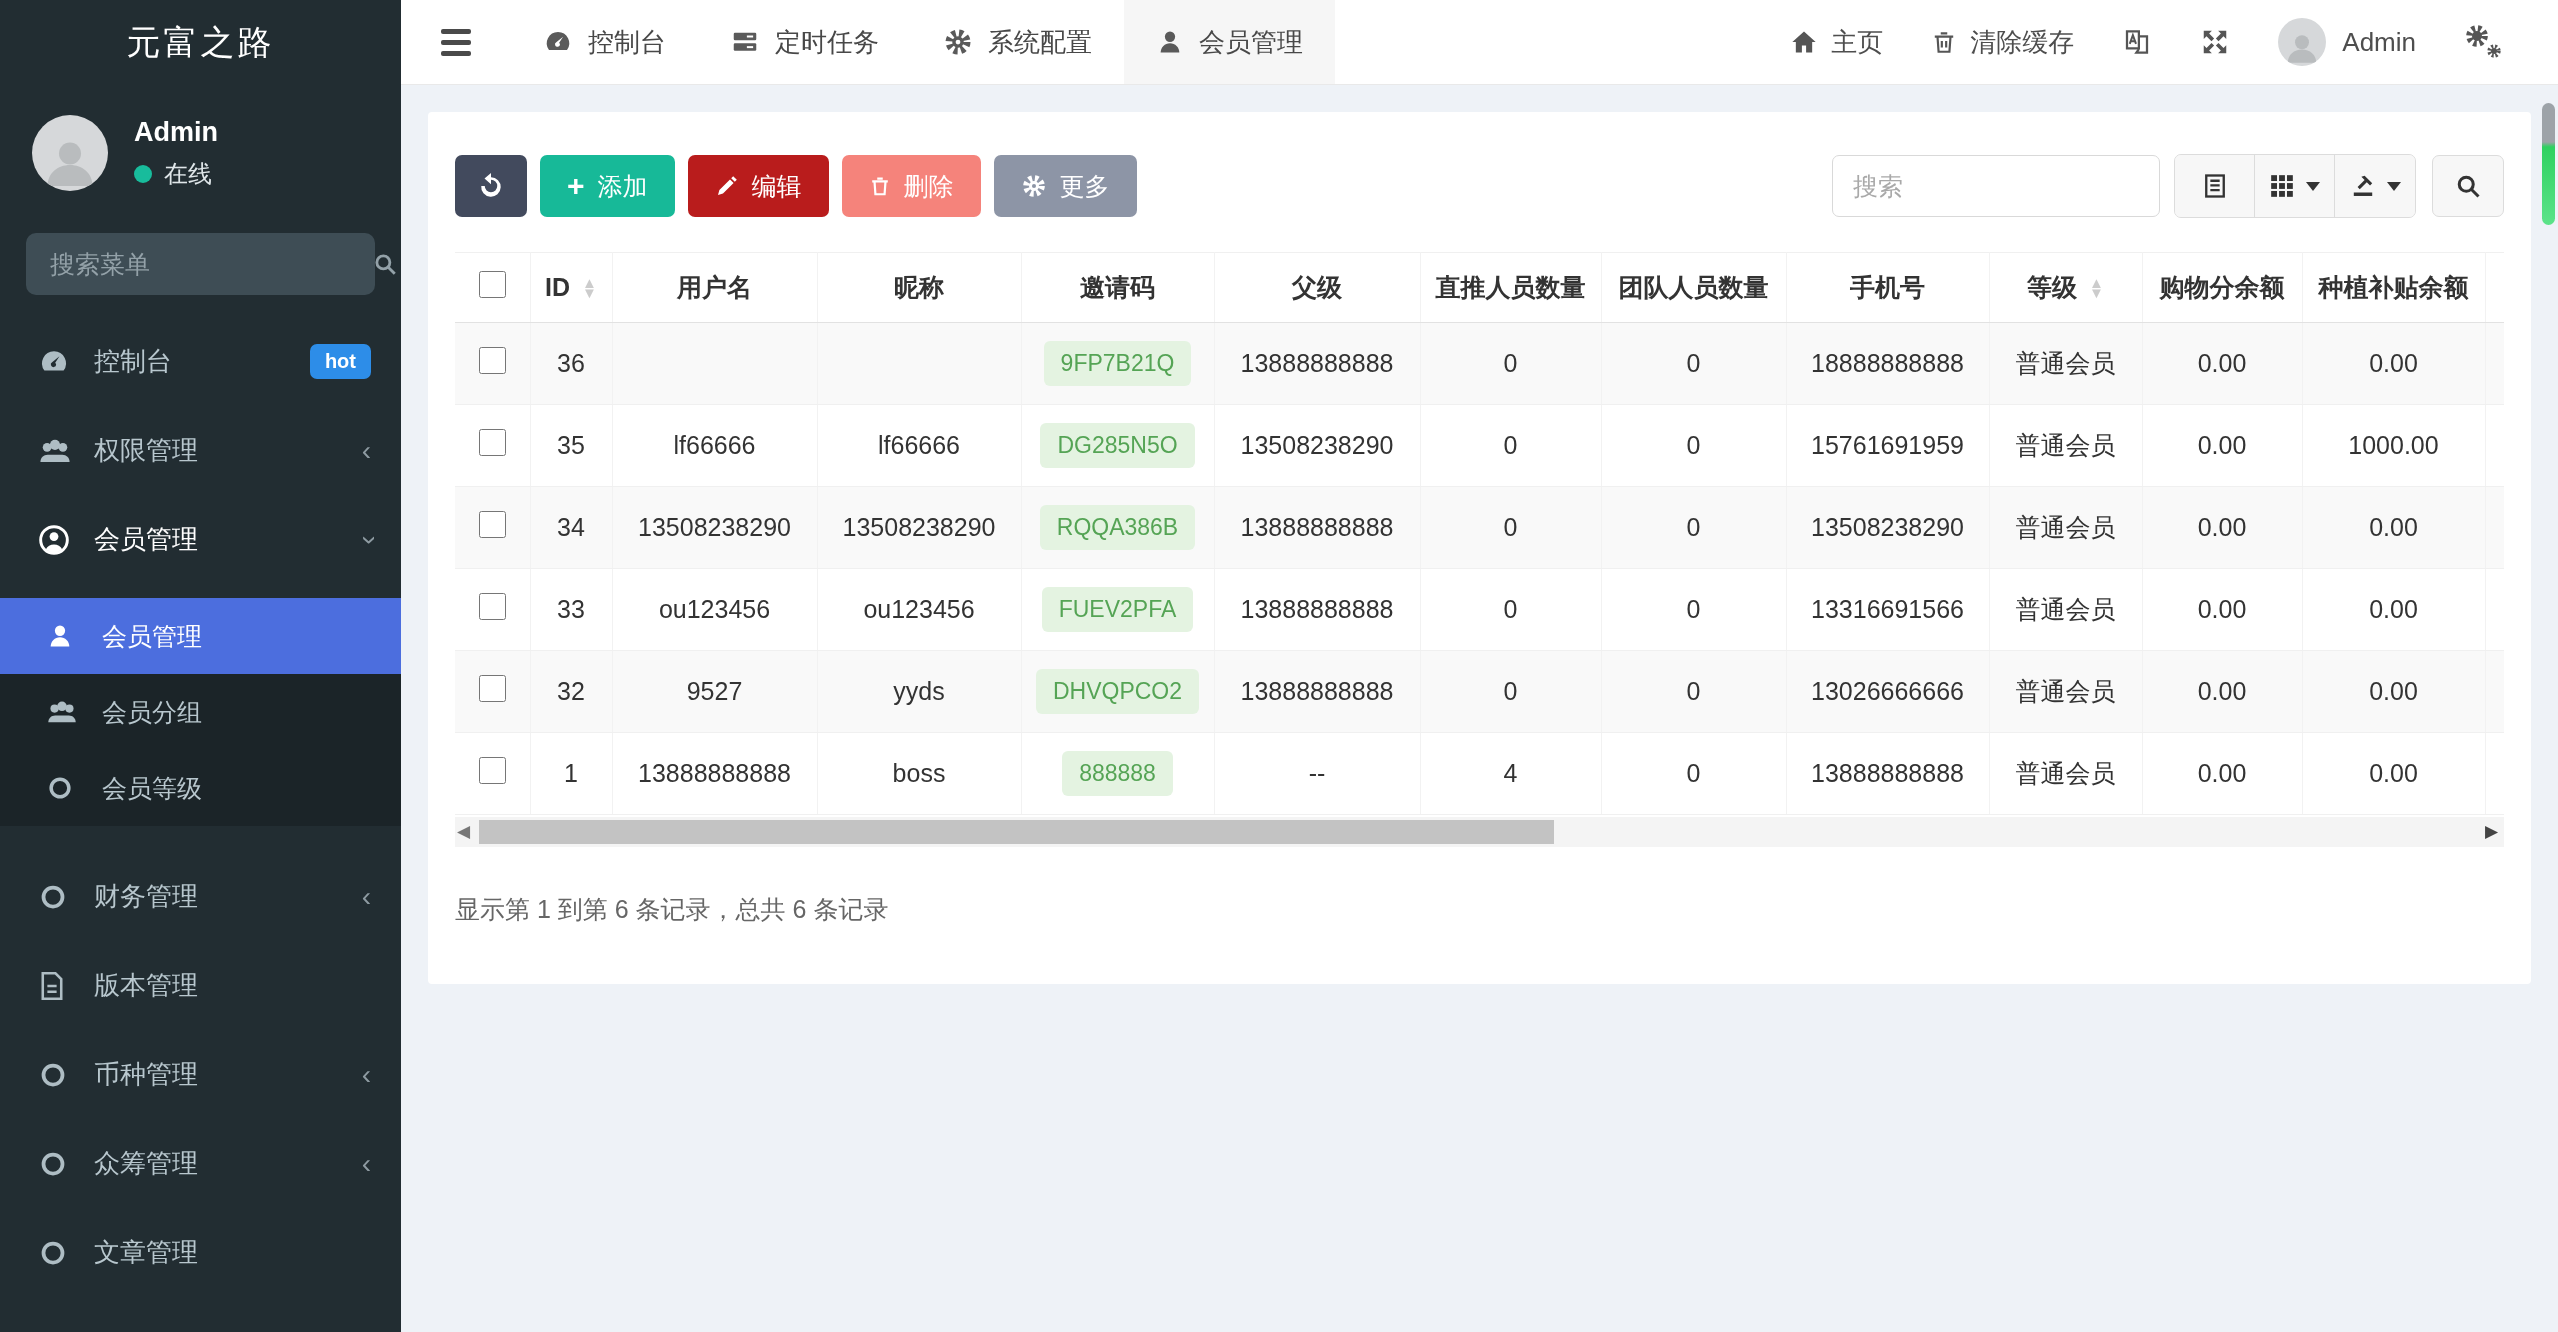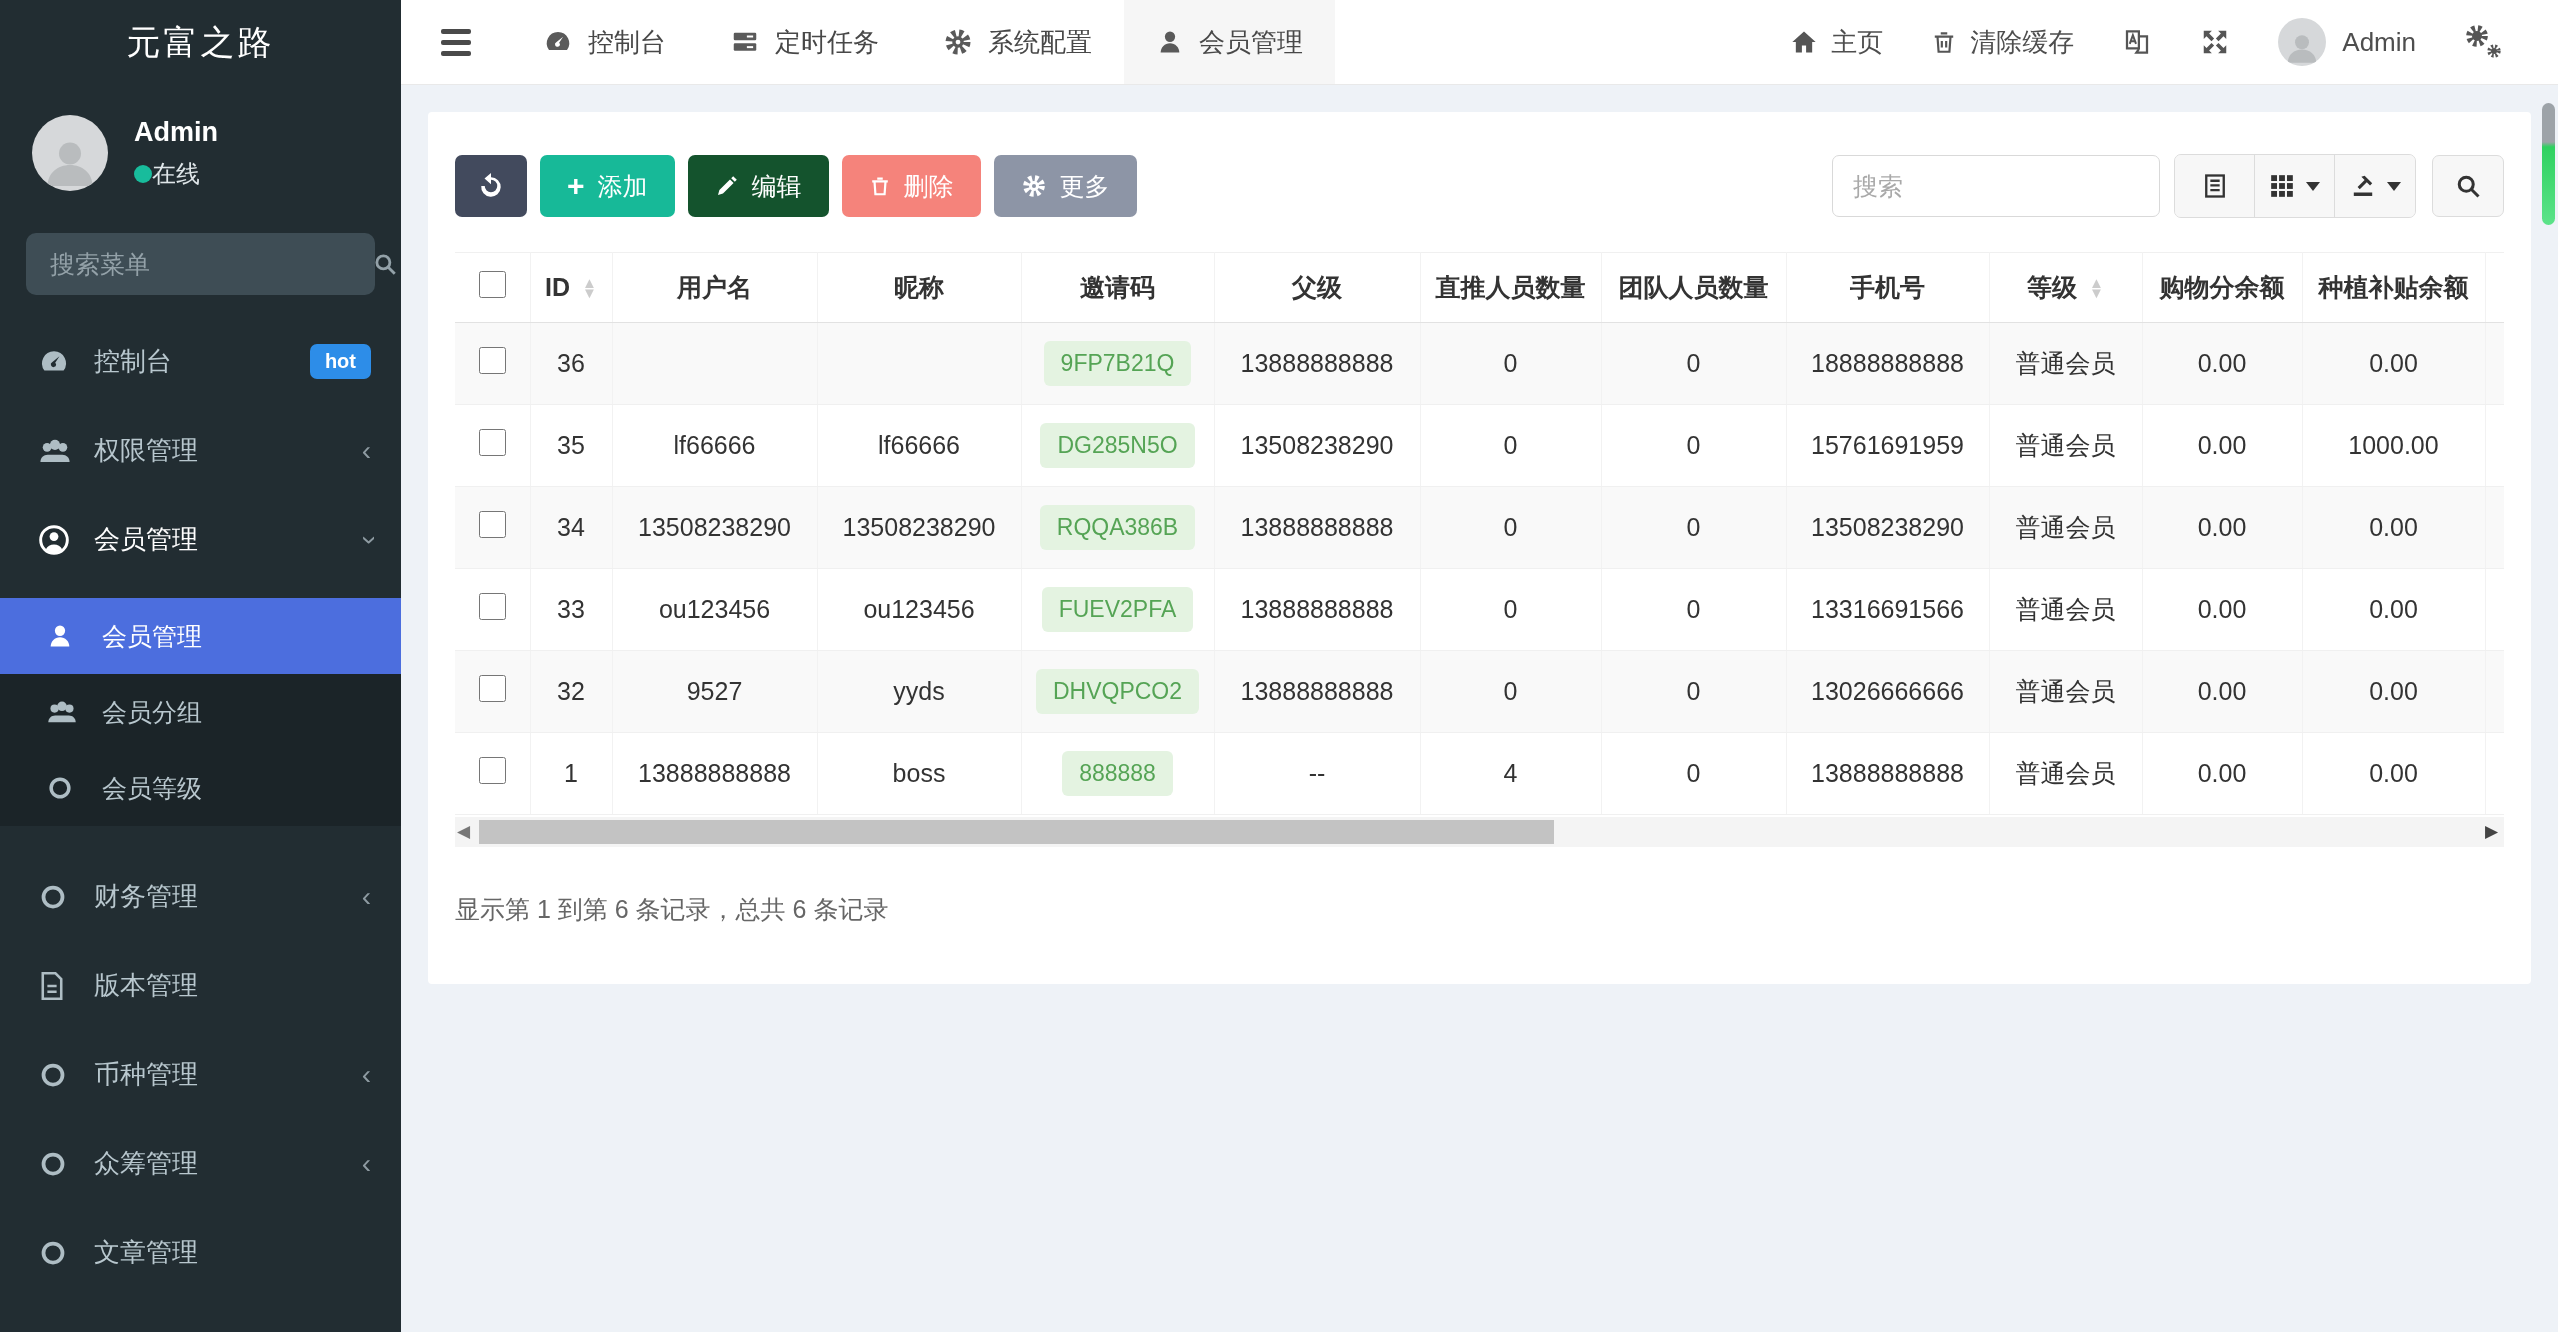--- a/index.html
+++ b/index.html
@@ -9,21 +9,21 @@
   
   .sidebar { position:absolute; left:0; top:0; width:401px; height:1332px;
     background:#222d32; color:#b8c7ce; z-index:10; overflow:hidden; }
   .logo { height:85px; display:flex; align-items:center; justify-content:center;
     color:#fff; font-size:34px; letter-spacing:3px; }
   .user-panel { display:flex; align-items:center; gap:26px; padding:30px 0 12px 32px; }
   .avatar { width:76px; height:76px; border-radius:50%; background:#d6d8da;
     display:flex; align-items:flex-end; justify-content:center; overflow:hidden; flex:0 0 auto; }
   .user-meta { display:flex; flex-direction:column; gap:10px; }
   .user-name { color:#fff; font-weight:bold; font-size:27px; }
-  .user-status { font-size:24px; color:#dfe6e9; display:flex; align-items:center; }
+  .user-status { font-size:24px; color:#dfe6e9; display:flex; align-items:center; gap:12px; }
   .dot { width:18px; height:18px; border-radius:50%; background:#18bc9c; display:inline-block; }
   .sidebar-search { margin:30px 26px 22px 26px; height:62px; background:#3e4d55;
     border-radius:10px; display:flex; align-items:center; padding:0 24px; }
   .sidebar-search input { flex:1; background:transparent; border:none; outline:none;
     font-size:25px; color:#cfd8dc; }
   .sidebar-search input::placeholder { color:#93a1a8; }
   .menu-item { height:89px; display:flex; align-items:center; padding:0 30px 0 38px;
     font-size:26px; color:#b8c7ce; cursor:pointer; }
   .menu-item.parent-active { color:#fff; }
   .mi-icon { width:56px; display:inline-flex; align-items:center; color:#aebdc4; flex:0 0 auto; }
@@ -62,21 +62,21 @@
   
   .content { position:absolute; left:401px; top:85px; right:0; bottom:0;
     background:#eef2f7; padding:27px; }
   .card { background:#fff; border-radius:4px; padding:42px 27px 58px 27px; }
   .toolbar { display:flex; align-items:center; }
   .btn { height:62px; border:none; border-radius:7px; color:#fff; font-size:25px;
     display:inline-flex; align-items:center; gap:13px; padding:0 27px; cursor:pointer;
     margin-right:13px; }
   .btn-refresh { background:#424a5d; width:72px; justify-content:center; padding:0; }
   .btn-add { background:#17b998; }
-  .btn-edit { background:#14532d; }
+  .btn-edit { background:#b91c1c; }
   .btn-del { background:#f5837b; }
   .btn-more { background:#8d95a6; }
   .toolbar-right { margin-left:auto; display:flex; align-items:center; }
   .search-input { width:328px; height:62px; border:1px solid #d9d9d9; border-radius:7px;
     padding:0 20px; font-size:25px; color:#333; outline:none; }
   .search-input::placeholder { color:#a9a9a9; }
   .btn-group { display:flex; margin-left:14px; border:1px solid #dcdcdc; border-radius:7px;
     overflow:hidden; background:#f7f7f7; }
   .group-btn { width:80px; height:62px; display:flex; align-items:center; justify-content:center;
     gap:7px; border-right:1px solid #dcdcdc; color:#333; cursor:pointer; background:#f7f7f7; }

